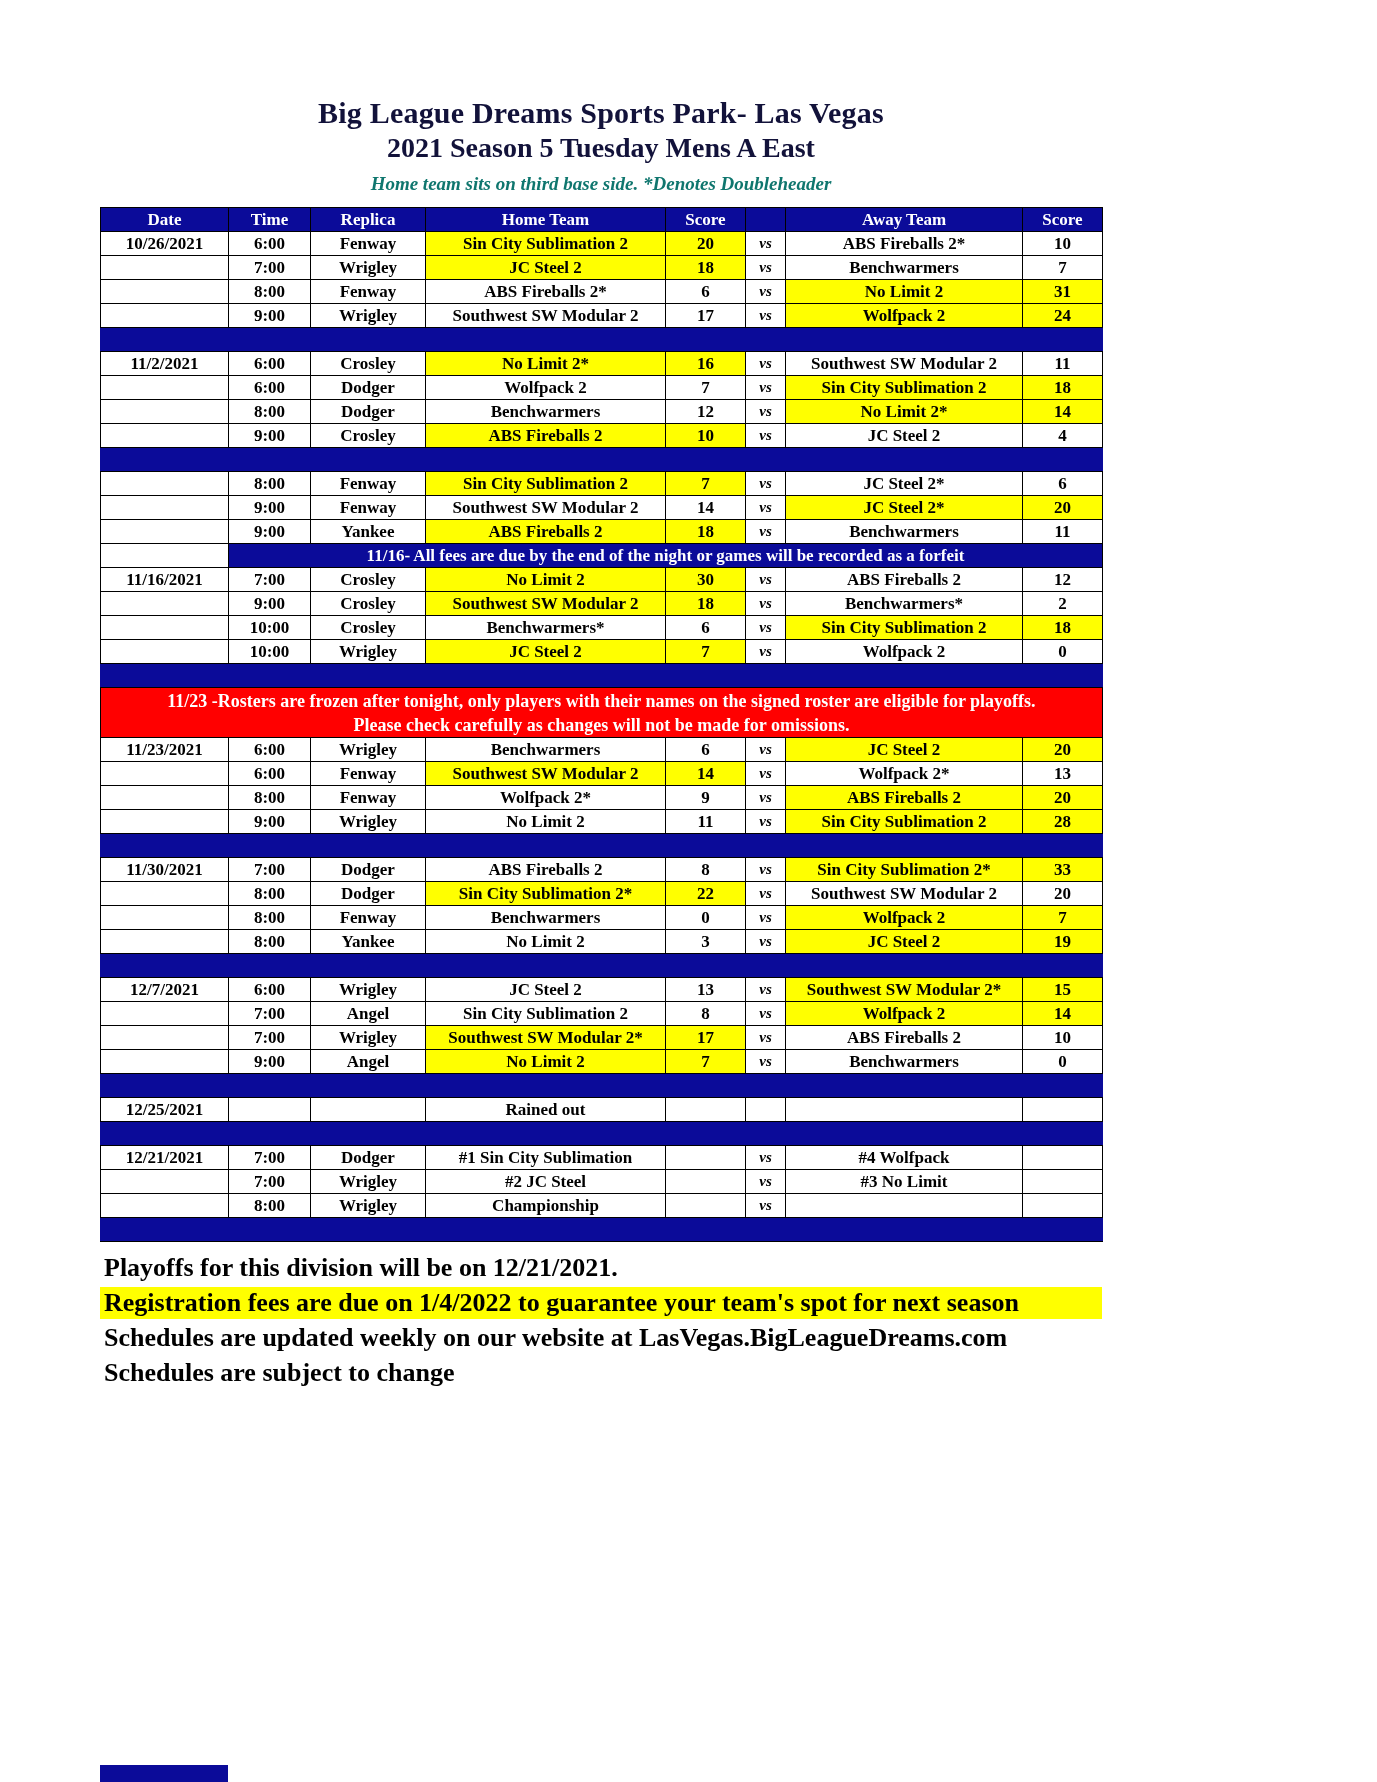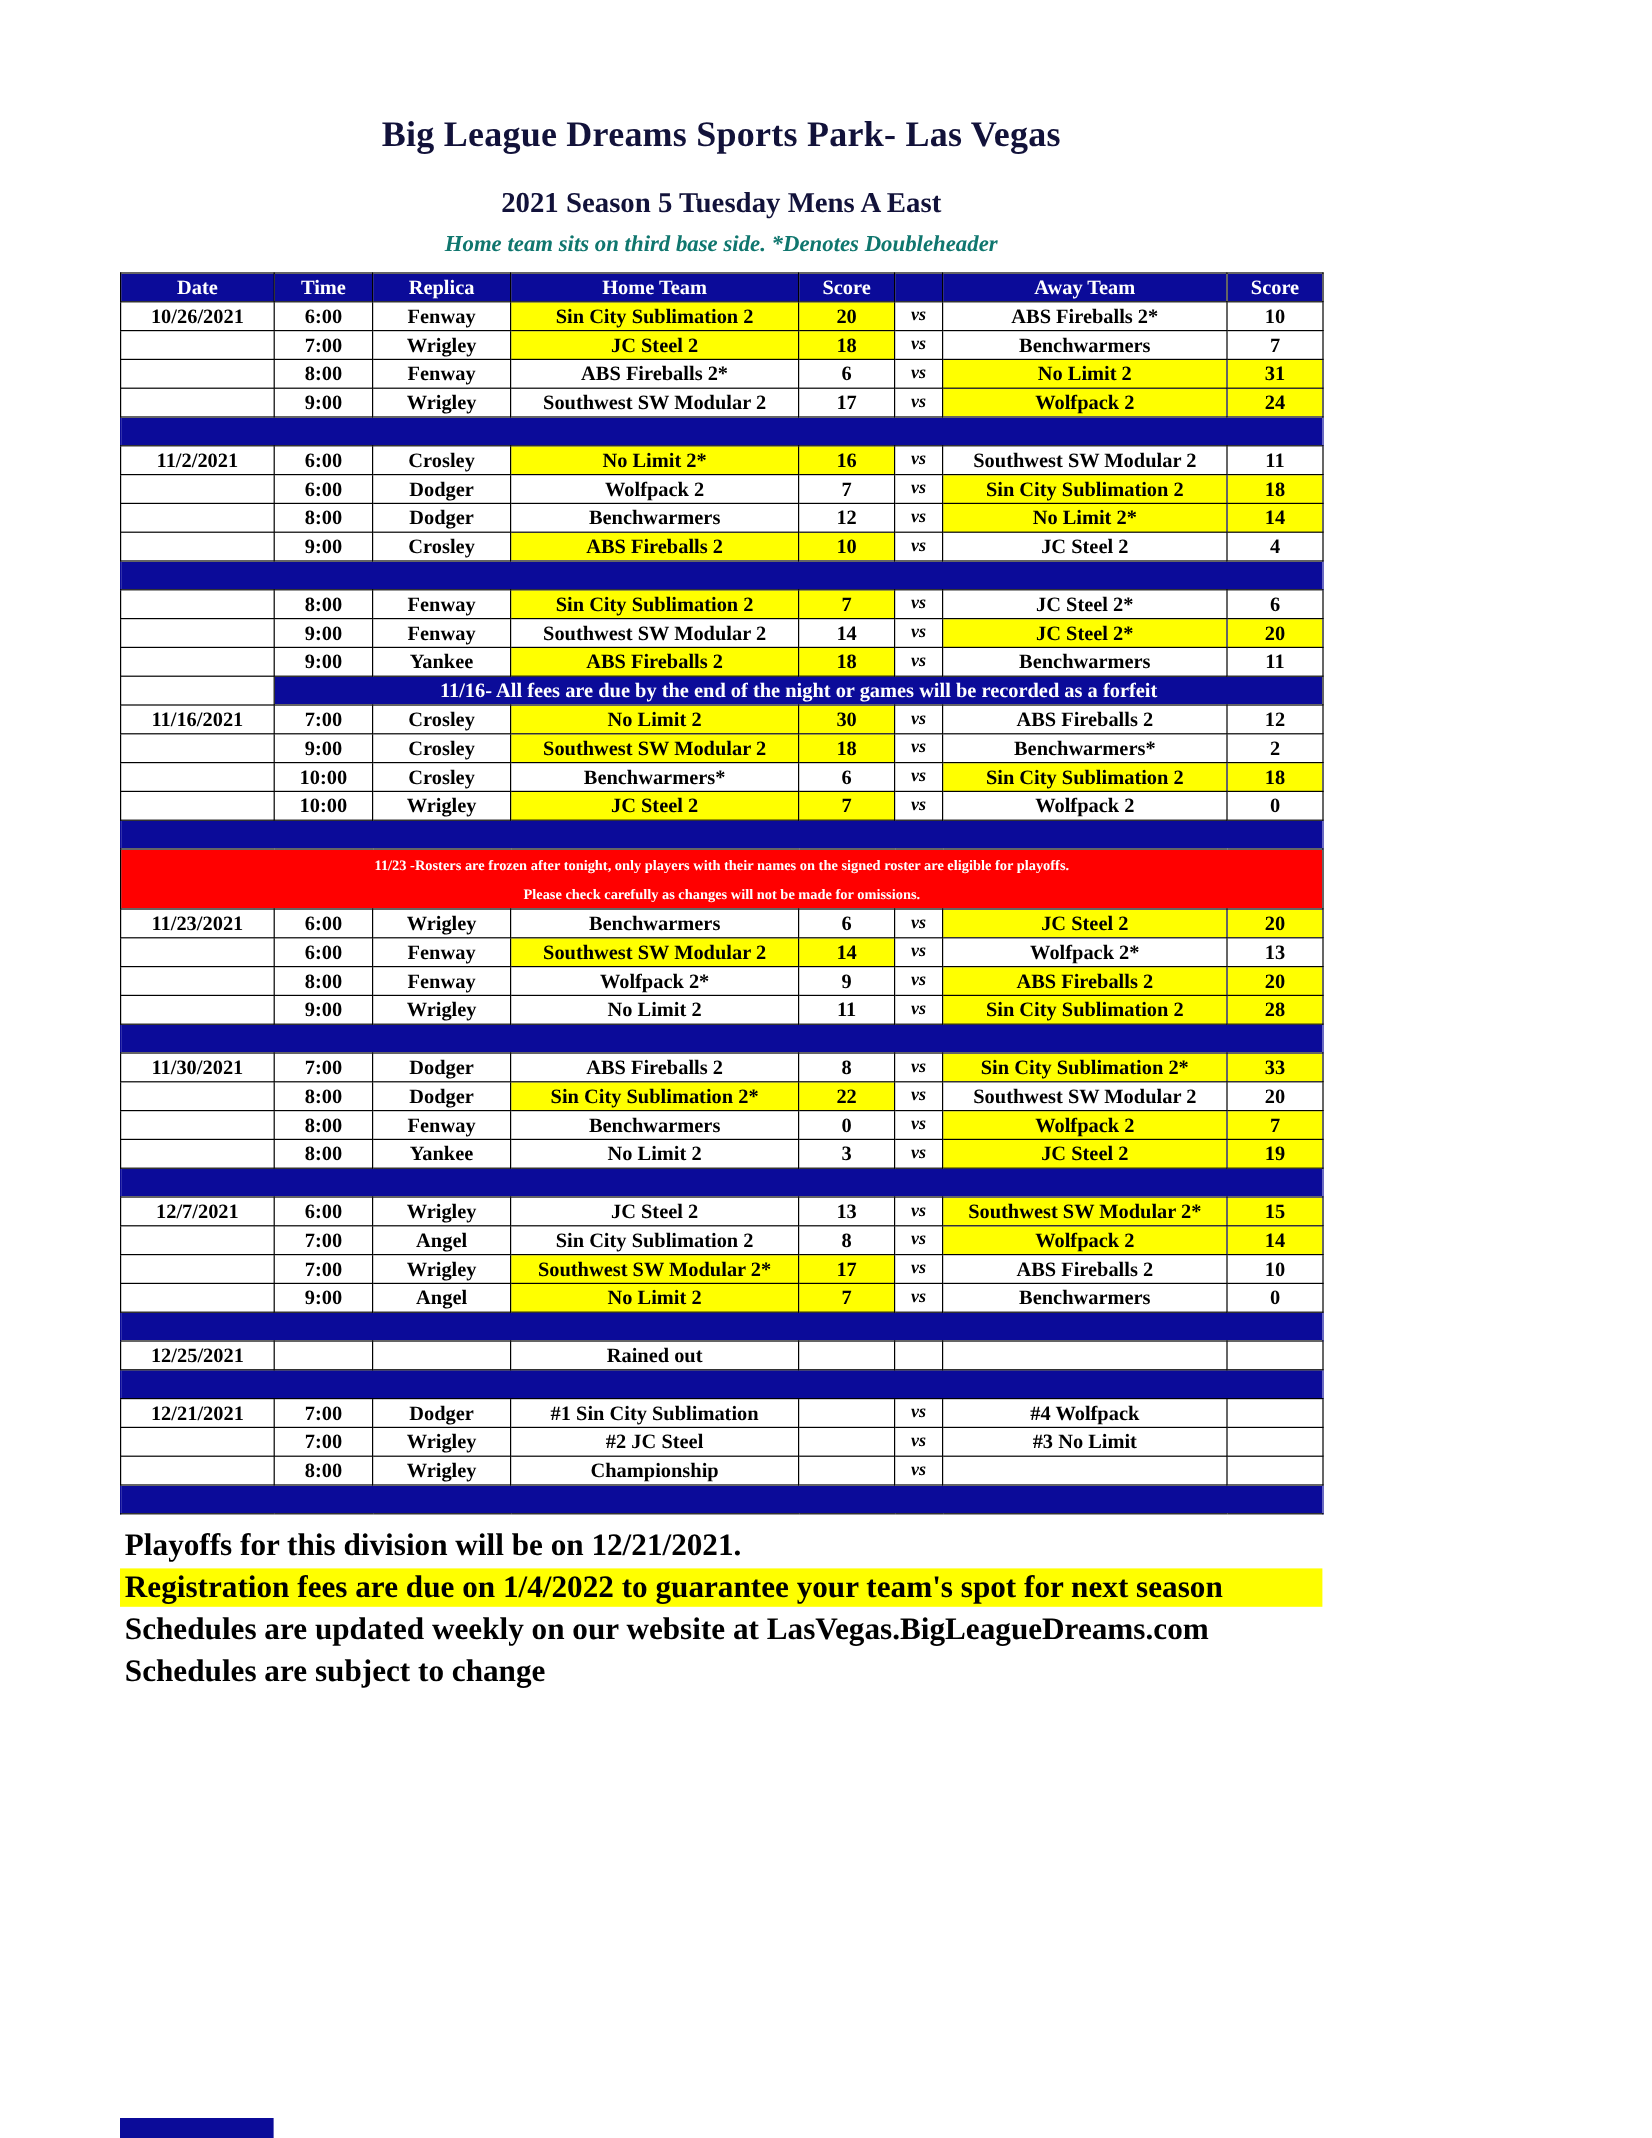--- a/index.html
+++ b/index.html
@@ -2,34 +2,34 @@
 <html style="--navy: #0b0b99; --yellow: #ffff00; --red: #ff0000; --title_text: #12123a;"><head>
 <meta charset="utf-8">
 <style>
   * { margin:0; padding:0; box-sizing:border-box; }
   html,body { background:#fff; }
   body { font-family:"Liberation Serif", serif; }
   .page { position:relative; width:1377px; height:1782px; background:#fff; margin:0 auto; overflow:hidden; }
   .content { position:absolute; left:100px; top:96px; width:1002px; }
 
   .title { font-size:30px; font-weight:bold; text-align:center; color:var(--title_text,#12123a); letter-spacing:.2px; }
-  .subtitle { font-size:24px; font-weight:bold; text-align:center; color:var(--title_text,#12123a); margin-top:27px; }
+  .subtitle { font-size:28px; font-weight:bold; text-align:center; color:var(--title_text,#12123a); margin-top:2px; }
   .note { font-size:19px; font-weight:bold; font-style:italic; text-align:center; color:#0f766e; margin-top:9px; }
 
   table.sched { border-collapse:collapse; table-layout:fixed; width:1002px; margin-top:12px; }
   .sched th, .sched td {
     border:1px solid #000; height:24px; padding:0 3px;
     font-weight:bold; font-size:17px; line-height:1.05;
     text-align:center; vertical-align:middle;
     overflow:hidden; white-space:nowrap; color:#000;
   }
   .sched thead th { background:var(--navy,#0b0b99); color:#fff; }
   .sched td.spacer { background:var(--navy,#0b0b99); border-color:var(--navy,#0b0b99); border-top-color:#000; border-bottom-color:#000; }
   .sched td.navy-banner { background:var(--navy,#0b0b99); color:#fff; font-size:17px; }
-  .sched td.red-banner { background:var(--red,#ff0000); color:#fff; height:50px; font-size:12px; }
+  .sched td.red-banner { background:var(--red,#ff0000); color:#fff; height:50px; font-size:18px; }
   .sched td.red-banner div { line-height:24px; }
   .sched td.hl { background:var(--yellow,#ffff00); }
   .sched td.vs-cell { font-style:italic; font-size:15px; }
 
   .footer { margin-top:10px; }
   .footer .fline { font-size:26px; font-weight:bold; color:#000; padding:1px 4px; margin-bottom:3px; white-space:nowrap; }
   .footer .fline.yellow { background:var(--yellow,#ffff00); }
 
   .bottom-strip { position:absolute; left:100px; top:1765px; width:128px; height:17px; background:var(--navy,#0b0b99); }
 </style>

